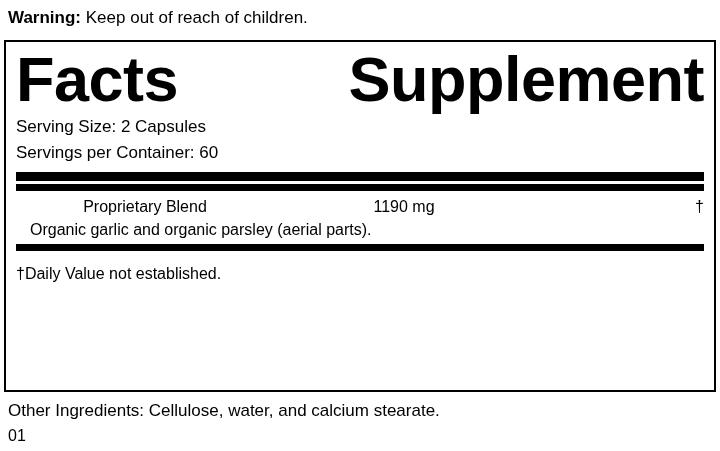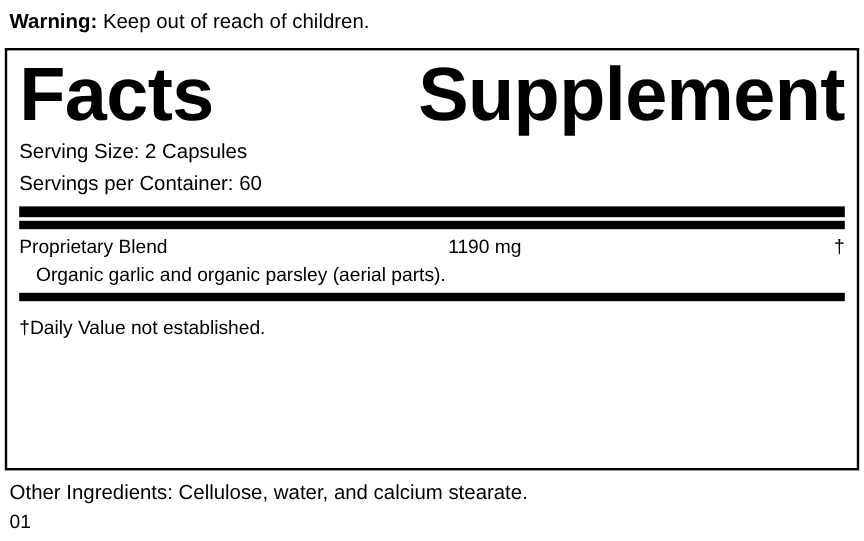--- a/index.html
+++ b/index.html
@@ -105,21 +105,21 @@
 
   .nutrient-row {
     display: flex;
     align-items: baseline;
     font-size: 16px;
     line-height: 22px;
     margin-top: 5px;
   }
   .nutrient-row .nut-name {
     flex: 0 0 258px;
-    text-align: left;
+    text-align: center;
   }
   .nutrient-row .nut-amount {
     flex: 0 0 260px;
     text-align: center;
   }
   .nutrient-row .nut-dv {
     flex: 1 1 auto;
     text-align: right;
   }
   .sub-ingredients {

